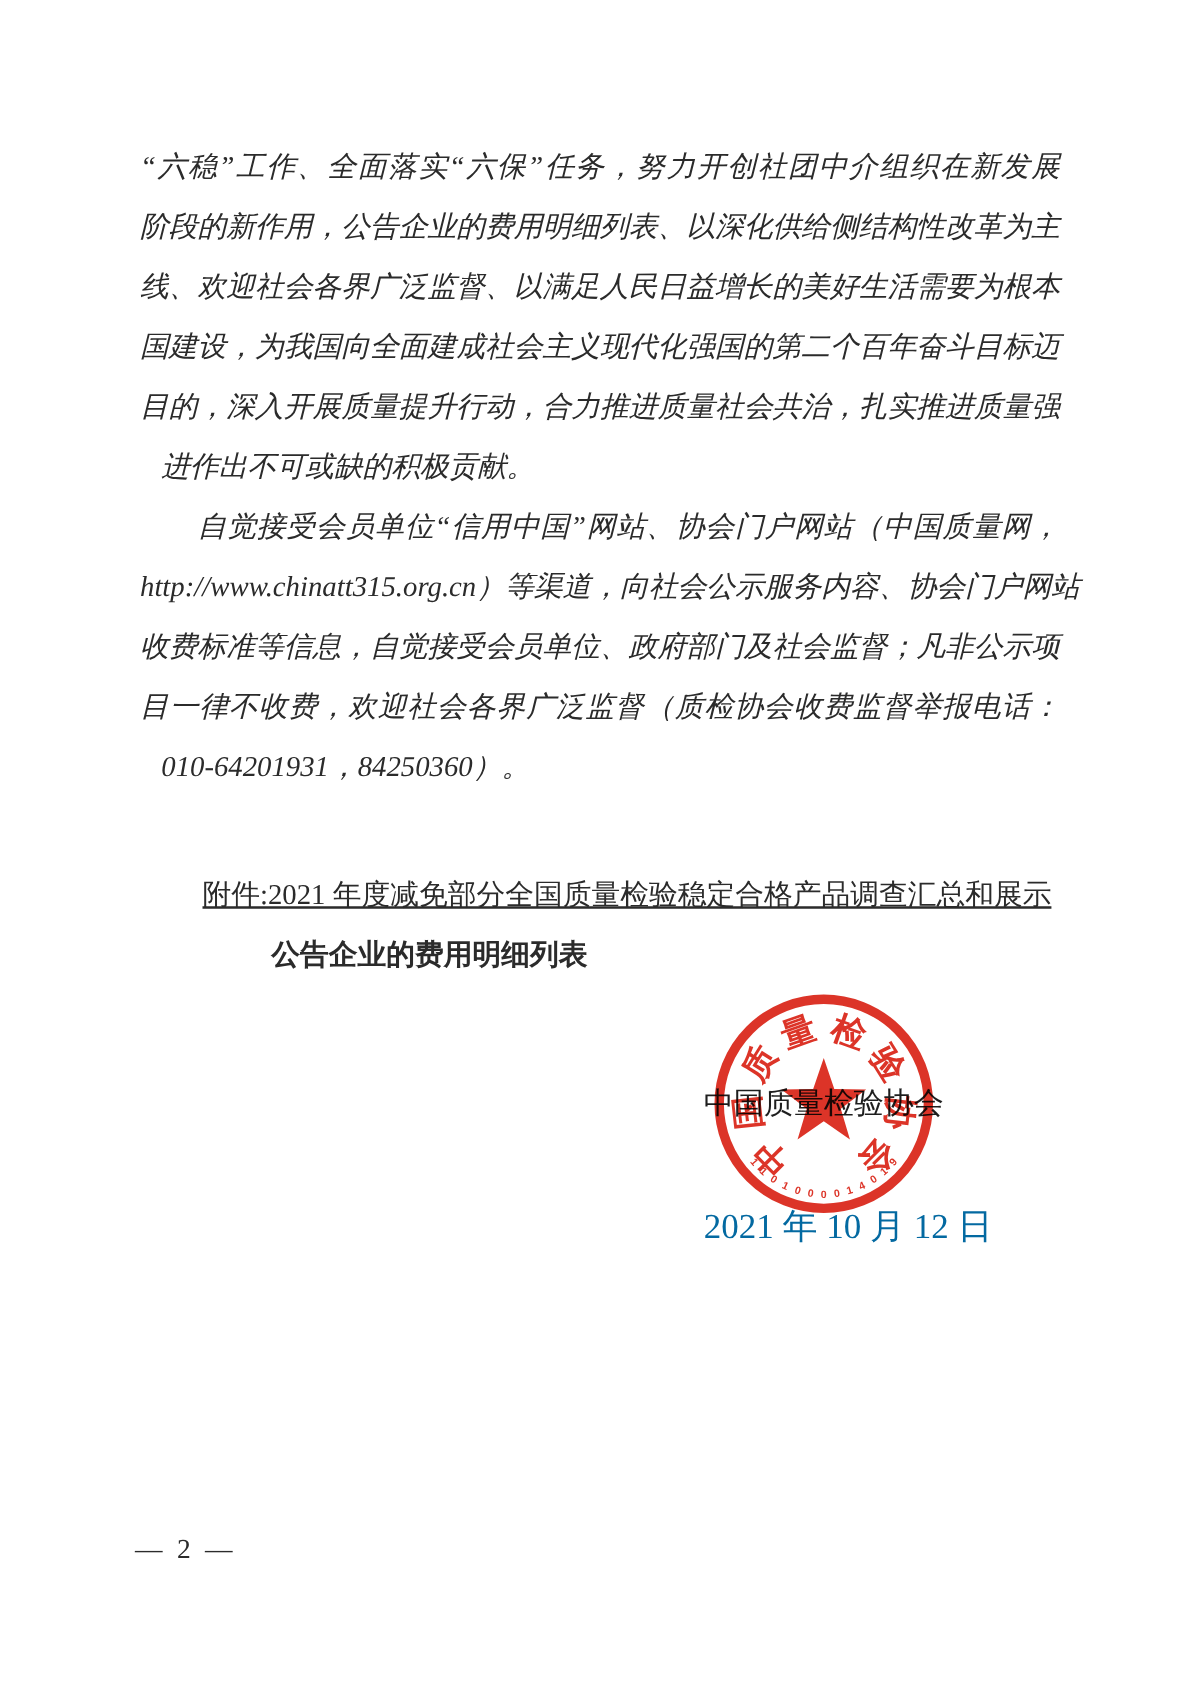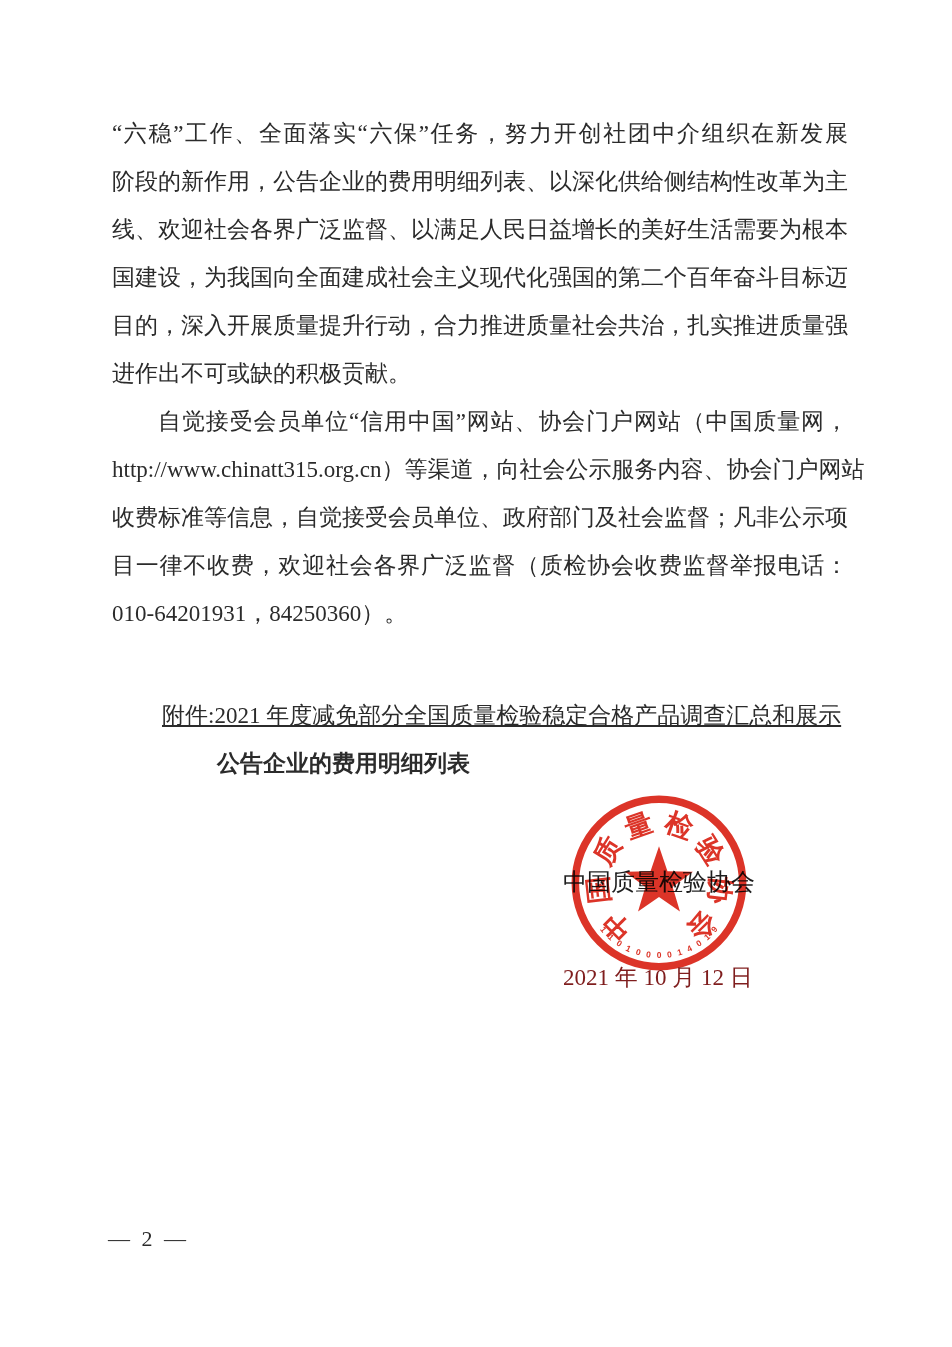--- a/index.html
+++ b/index.html
@@ -18,24 +18,26 @@
     top: 110px;
     width: 736px;
     font-size: 23px;
     line-height: 48px;
   }
   .line {
     height: 48px;
     white-space: nowrap;
     text-align: justify;
     text-align-last: justify;
+    font-style: italic;
   }
   .line.last {
     text-align: center;
     text-align-last: left;
+    margin-left: 17px;
   }
   .line.indent { padding-left: 46px; }
   .attachment {
     margin-top: 54px;
   }
   .att-line-1 { padding-left: 50px; height: 48px; white-space: nowrap; text-decoration: underline; }
   .att-line-2 { padding-left: 105px; height: 48px; white-space: nowrap; font-weight: bold; }
   .org-name {
     position: absolute;
     left: 563px;
@@ -44,22 +46,22 @@
     font-size: 24px;
     letter-spacing: 0px;
     color: #1e1e1e;
     white-space: nowrap;
     z-index: 1;
   }
   .sign-date {
     position: absolute;
     left: 563px;
     top: 962px;
-    font-size: 23px;
-    color: #7f1d1d;
+    font-size: 28px;
+    color: #0369a1;
     white-space: nowrap;
     z-index: 1;
   }
   .seal {
     position: absolute;
     left: 547px;
     top: 789px;
     width: 224px;
     height: 188px;
     z-index: 2;

